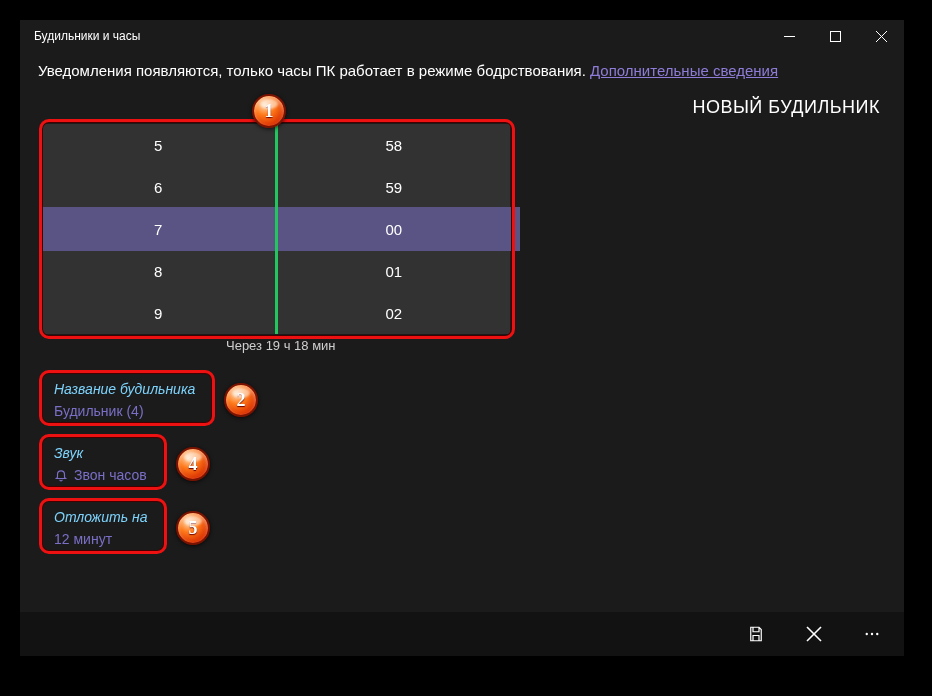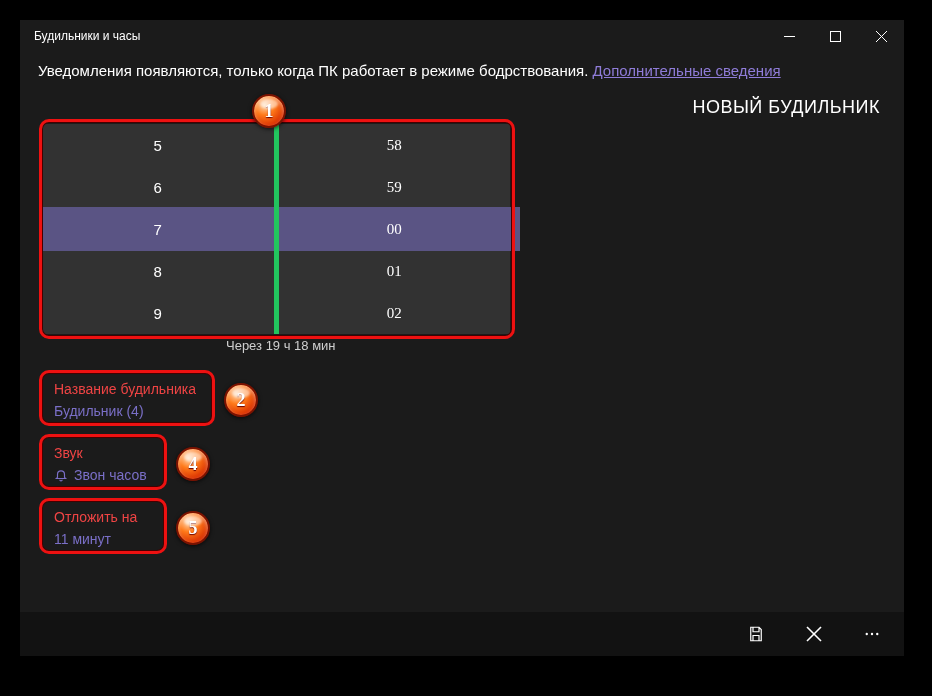--- a/index.html
+++ b/index.html
@@ -18,34 +18,34 @@
   .notice { font-size: 15px; color: #fff; padding: 10px 4px 14px 4px; }
   .notice a { color: #8f7cd8; }
   .section-title { font-size: 18px; font-weight: 400; letter-spacing: .5px; padding: 4px 10px 6px 10px; text-align: right; }
   
   .time-picker-wrap { position: relative; width: 478px; margin-left: 8px; }
   .time-picker {
     width: 468px; height: 210px; background: #323232;
     display: flex; overflow: hidden;
   }
   .tp-col { flex: 1; display: flex; flex-direction: column; align-items:center; justify-content:center; position:relative; }
-  .tp-col + .tp-col { border-left: 5px solid #22c55e; font-family: Liberation Serif, serif; }
+  .tp-col + .tp-col { border-left: 3px solid #22c55e; }
   .tp-item { height: 44px; width:100%; display:flex; align-items:center; justify-content:center; font-size:15px; color:#fff; }
   .tp-sel-bg { position:absolute; left:0; right:0; top:50%; transform:translateY(-50%); height:44px; background:#5a5484; z-index:0; }
   .tp-col .tp-item { position:relative; z-index:1; }
   .time-hint { color:#cfcfcf; font-size:13px; padding: 4px 0 10px 192px; }
 
   .red-frame { position:absolute; border:3px solid #e11; border-radius:10px; pointer-events:none; box-shadow: 0 0 0 1px #400 inset; }
   .frame-1 { left:-3px; top:-5px; width:476px; height:220px; }
 
   .opt-block { position:relative; margin: 10px 0 10px 8px; }
   .opt-card {
     padding: 8px 12px 8px 12px; display:inline-block; min-width:100px;
   }
-  .opt-title { font-size:14px; color:#ef4444; margin-bottom:6px; white-space:nowrap; }
+  .opt-title { font-size:14px; color:#7dd3fc; margin-bottom:6px; white-space:nowrap;font-style:italic; }
   .opt-value { font-size:14px; color:#7a6fc7; white-space:nowrap; display:flex; align-items:center; gap:6px; }
   .bell-icon { width:14px; height:14px; display:inline-block; }
 
   .callout {
     position:absolute; width:34px; height:34px; border-radius:50%;
     background: radial-gradient(circle at 35% 30%, #ffd8b0 0%, #ff7a1a 35%, #d92f00 75%, #7a1200 100%);
     border:2px solid #7a1200; box-shadow: 0 1px 4px rgba(0,0,0,.7), inset 0 2px 4px rgba(255,255,255,.5);
     display:flex; align-items:center; justify-content:center;
     color:#fff; font-weight:700; font-size:18px; font-family: Georgia, serif;
     text-shadow: 0 1px 1px #600;
@@ -88,21 +88,21 @@
         <svg width="11" height="11" viewBox="0 0 11 11">
             <line x1="0" y1="0" x2="11" y2="11" stroke="#fff" stroke-width="1"></line>
             <line x1="11" y1="0" x2="0" y2="11" stroke="#fff" stroke-width="1"></line>
           </svg>
       </div>
     </div>
   </div>
 
   <div class="content">
     <div class="notice">
-      <span>Уведомления появляются, только когда ПК работает в режиме бодрствования. </span><a href="#">Дополнительные сведения</a>
+      <span>Уведомления появляются, только часы ПК работает в режиме бодрствования. </span><a href="#">Дополнительные сведения</a>
     </div>
 
     <div class="section-title">НОВЫЙ БУДИЛЬНИК</div>
 
     <div class="time-picker-wrap">
       <div class="time-picker">
         <div class="tp-sel-bg"></div>
         <div class="tp-col">
           <div class="tp-item">5</div>
           <div class="tp-item">6</div>
@@ -145,21 +145,21 @@
           <span>Звон часов</span>
         </div>
       </div>
       <div class="red-frame frame-4"></div>
       <div class="callout" style="left:134px; top:10px;">4</div>
     </div>
 
     <div class="opt-block">
       <div class="opt-card">
         <div class="opt-title">Отложить на</div>
-        <div class="opt-value">11 минут</div>
+        <div class="opt-value">12 минут</div>
       </div>
       <div class="red-frame frame-5"></div>
       <div class="callout" style="left:134px; top:10px;">5</div>
     </div>
 
   </div>
 
   <div class="bottom-bar">
     <div class="bb-btn">
       <svg width="18" height="18" viewBox="0 0 24 24">

